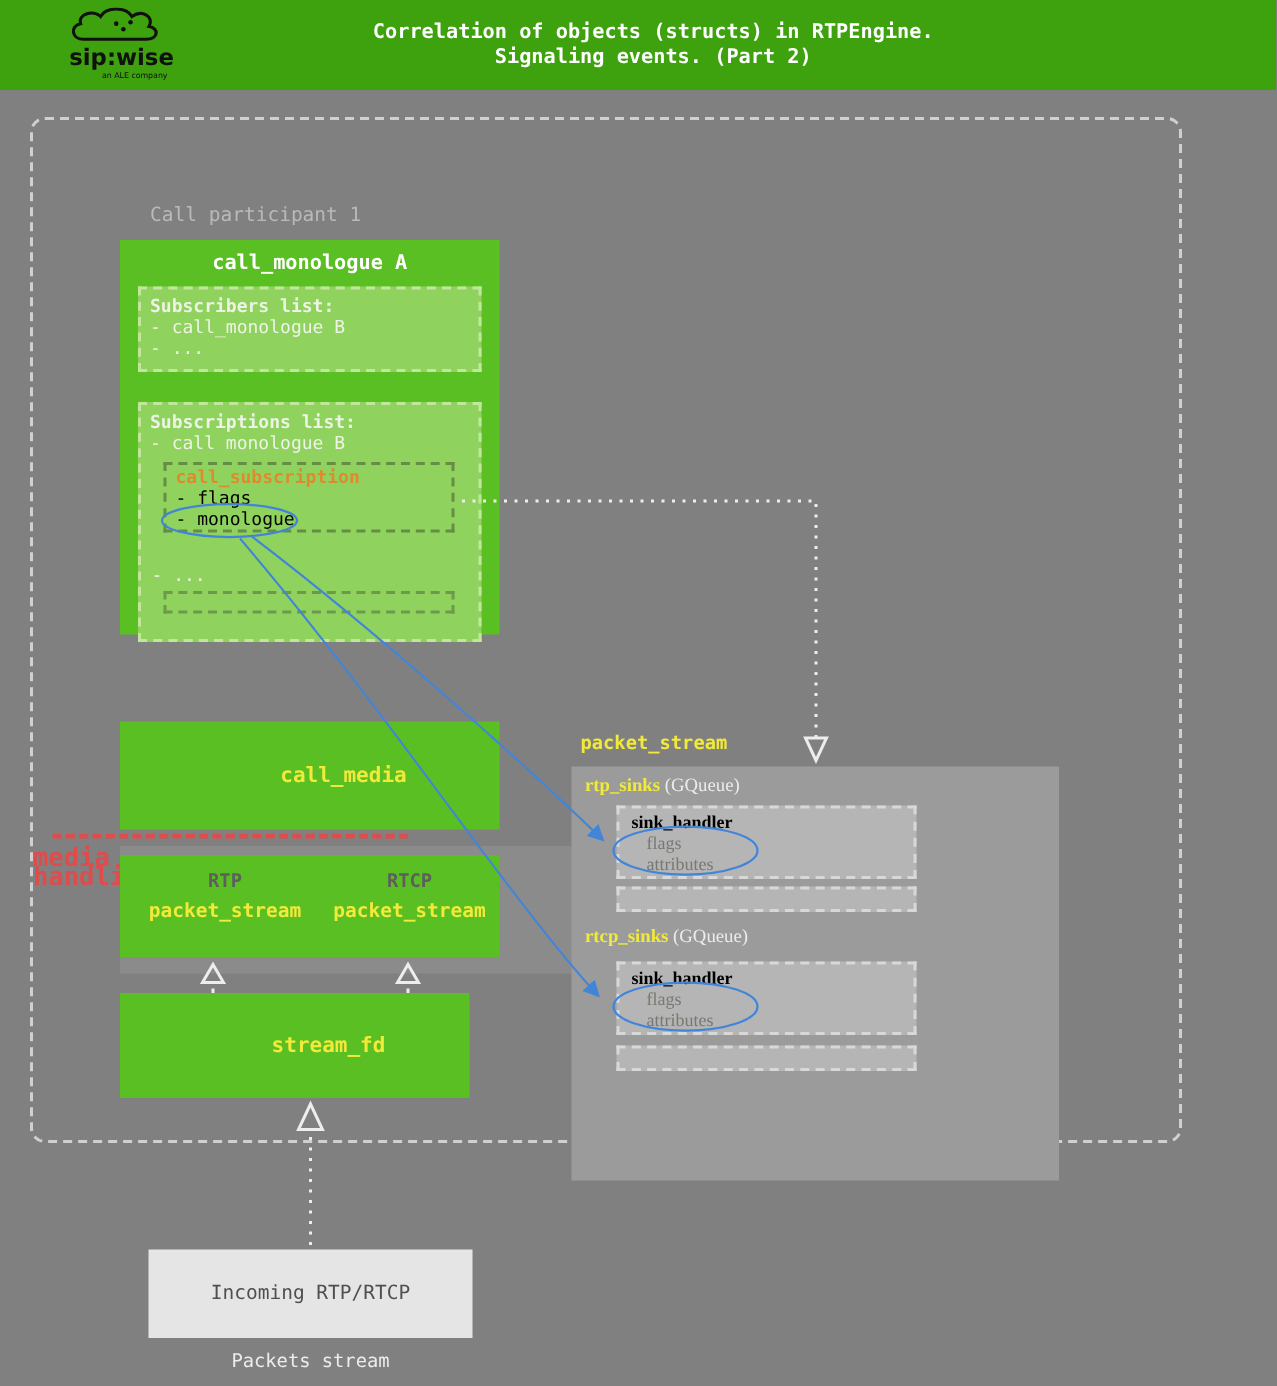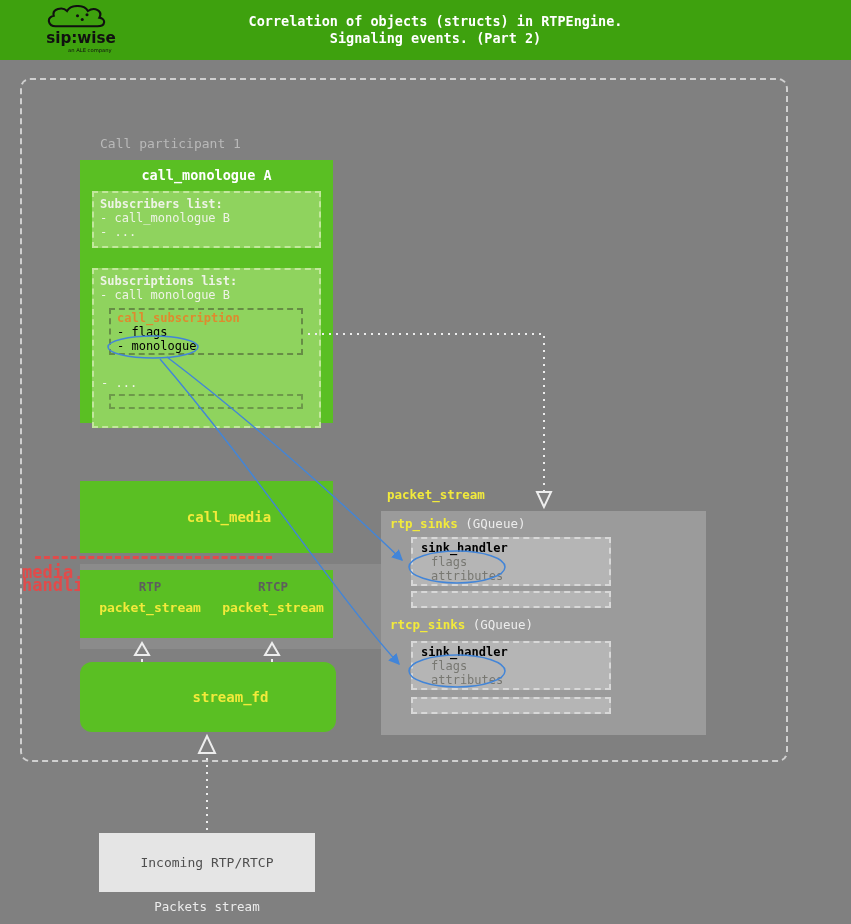--- a/index.html
+++ b/index.html
@@ -34,38 +34,38 @@
   .cs-title { color:#df8a2e; font-weight:bold; font-size:12px; }
   .cs-field { color:#000000; font-size:12px; line-height:14px; }
   .more-dots { position:absolute; left:7px; top:106px; }
   .empty-slot { position:absolute; left:15px; top:124px; width:194px; height:15px;
                 border:2px dashed rgba(70,85,50,0.45); }
 
   
   .green-block { position:absolute; background:#5abf23; display:flex; align-items:center; justify-content:center;padding-left:45px; }
   .green-block span { color:#f2ea3b; font-weight:bold; font-size:14px; }
   .call-media { left:80px; top:481px; width:253px; height:72px; }
-  .stream-fd  { left:80px; top:662px; width:256px; height:70px;border-radius:12px; }
+  .stream-fd  { left:80px; top:662px; width:233px; height:70px; }
 
   
   .red-line { position:absolute; left:35px; top:556px; width:237px; border-top:3px dashed #e04b4b; }
   .media-handling { position:absolute; left:22px; top:566px; width:66px; color:#e04b4b;
                     font-weight:bold; font-size:17px; line-height:13px; }
 
   
   .media-band { position:absolute; left:80px; top:564px; width:301px; height:85px; background:#8b8b8b; }
   .proto-box { position:absolute; top:570px; height:68px; background:#5abf23; text-align:center; padding-top:9px; }
   .proto-box-rtp  { left:80px;  width:140px; }
   .proto-box-rtcp { left:213px; width:120px; }
   .proto-label { color:#5e5e5e; font-weight:bold; font-size:12.5px; }
   .proto-title { color:#f2ea3b; font-weight:bold; font-size:13px; margin-top:6px; }
 
   
   .panel-label { position:absolute; left:387px; top:487px; color:#f2ea3b; font-weight:bold; font-size:12.5px; }
-  .right-panel { position:absolute; left:381px; top:511px; width:325px; height:224px; background:#9b9b9b; }
+  .right-panel { position:absolute; left:381px; top:511px; width:325px; height:276px; background:#9b9b9b;font-family:Liberation Serif, serif; }
   .sinks-row { position:absolute; left:9px; font-size:12.5px; }
   .sinks-row .name { color:#f2ea3b; font-weight:bold; }
   .sinks-row .type { color:#ececec; }
   .row-rtp  { top:5px; }
   .row-rtcp { top:106px; }
   .sink-box { position:absolute; left:30px; width:200px; height:49px; background:#b5b5b5;
               border:2px dashed #d8d8d8; padding:2px 8px; font-size:12px; line-height:14px; }
   .sink-box-1 { top:26px; }
   .sink-box-2 { top:130px; }
   .sink-title { color:#000000; font-weight:bold; }

